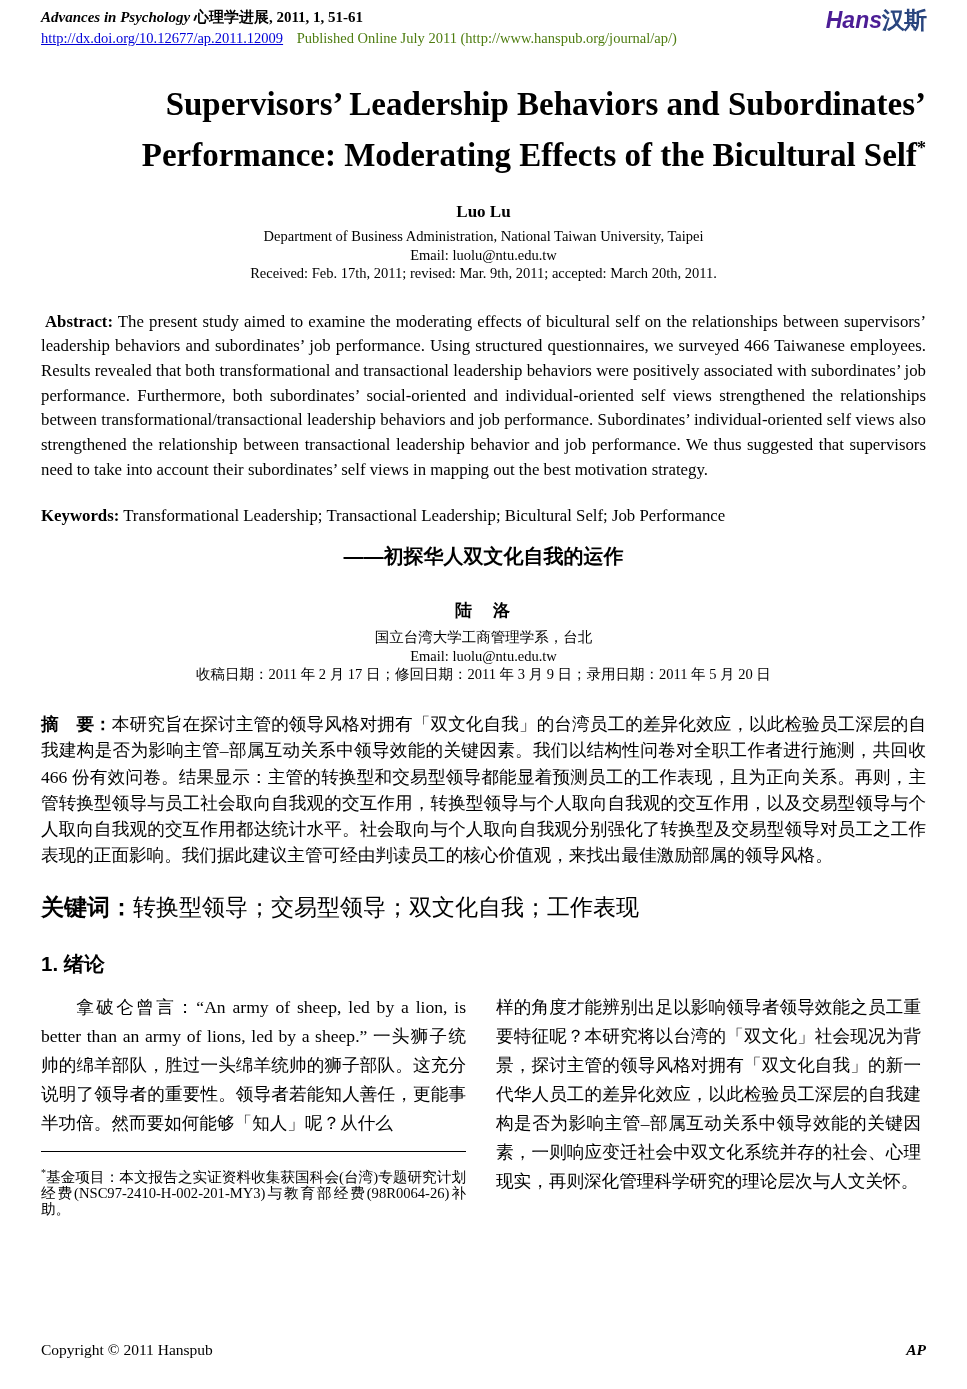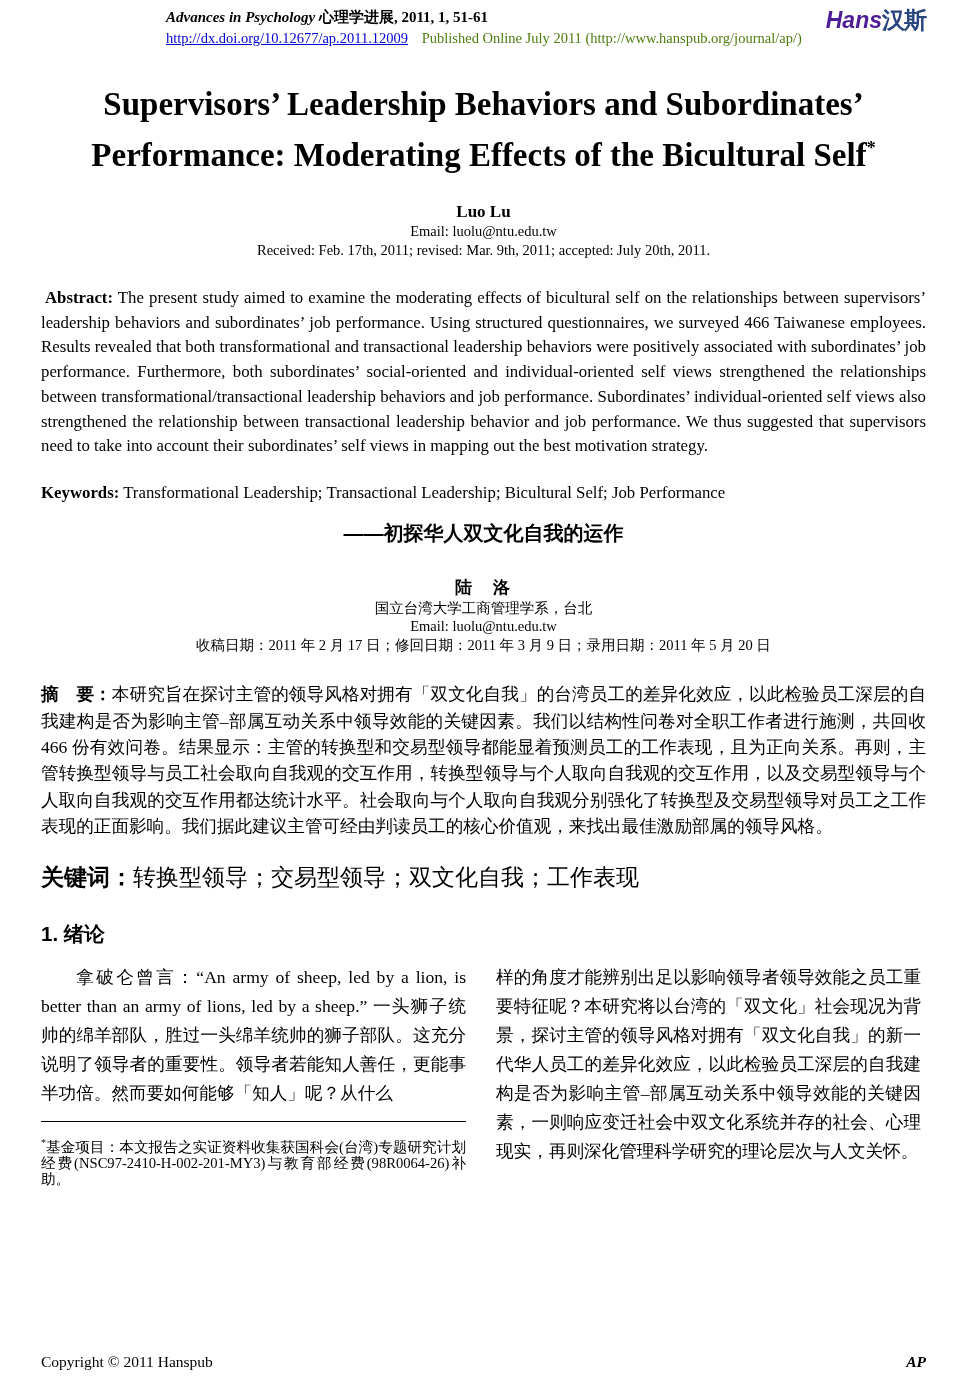--- a/index.html
+++ b/index.html
@@ -9,34 +9,34 @@
     width: 967px;
     height: 1389px;
     margin: 0 auto;
     background: #ffffff;
     color: #000000;
     font-family: "Liberation Serif", "DejaVu Serif", serif;
     padding: 8px 41px 12px 41px;
     overflow: hidden;
   }
   
-  .hdr { display: flex; justify-content: flex-end; align-items: flex-start; gap: 24px; }
+  .hdr { display: flex; justify-content: space-between; align-items: flex-start; gap: 24px; }
   .hdr-left { font-size: 15px; line-height: 19px; }
   .hdr-line1 { font-weight: bold; }
   .hdr-journal { font-style: italic; font-weight: bold; }
   .hdr-line2 { font-size: 14.5px; margin-top: 2px; }
   .doi-link { color: #0000d8; text-decoration: underline; cursor: pointer; }
   .published { color: #4d7c0f; margin-left: 10px; }
   .logo { font-family: "Liberation Sans", "DejaVu Sans", sans-serif; font-size: 23px; font-weight: bold; font-style: italic; white-space: nowrap; line-height: 24px; }
   .logo-en { color: #4c1d95; }
   .logo-cn { color: #29457e; font-style: normal; letter-spacing: -1px; }
   
   .title {
     margin-top: 34px;
-    text-align: center;
+    text-align: right;
     font-size: 33px;
     line-height: 44px;
     font-weight: bold;
   }
   .title sup { font-size: 18px; }
   .author-block { margin-top: 25px; text-align: center; }
   .author-name { font-size: 17px; font-weight: bold; }
   .author-line { font-size: 14.5px; line-height: 18.5px; }
   .author-line.first { margin-top: 5px; }
   
@@ -61,21 +61,21 @@
   .zh-subtitle {
     margin-top: 17px;
     text-align: center;
     font-size: 20px;
     font-weight: bold;
     font-family: "Liberation Sans", "DejaVu Sans", sans-serif;
   }
   .zh-author-block { margin-top: 29px; text-align: center; }
   .zh-author-name { font-size: 17px; font-weight: bold; letter-spacing: 2px; }
   .zh-author-line { font-size: 14.5px; line-height: 18.5px; }
-  .zh-author-line.first { margin-top: 0; }
+  .zh-author-line.first { margin-top: 6px; }
   
   .zh-abstract {
     margin-top: 27px;
     font-size: 17.6px;
     line-height: 26.3px;
     text-align: justify;
   }
   .zh-label { font-weight: bold; font-family: "Liberation Sans", "DejaVu Sans", sans-serif; }
   .zh-keywords { margin-top: 23px; font-size: 23px; }
   
@@ -93,21 +93,21 @@
     border-top: 1.5px solid #000;
     padding-top: 13px;
     font-size: 14.6px;
     line-height: 16px;
     text-align: justify;
   }
   .footnote sup { font-size: 10px; }
   
   .footer {
     position: absolute;
-    left: 41px; right: 41px; bottom: 18px;
+    left: 41px; right: 41px; bottom: 30px;
     display: flex;
     justify-content: space-between;
     align-items: baseline;
     font-size: 15.5px;
   }
   .journal-abbr { font-style: italic; font-weight: bold; }
 </style>
 </head>
 <body>
 
@@ -126,22 +126,23 @@
     </div>
     <div class="logo">
       <span class="logo-en">Hans</span><span class="logo-cn">汉斯</span>
     </div>
   </div>
 
   <h1 class="title"><span>Supervisors’ Leadership Behaviors and Subordinates’ Performance: Moderating Effects of the Bicultural Self</span><sup>*</sup></h1>
 
   <div class="author-block">
     <div class="author-name">Luo Lu</div>
+    <div class="author-line first">Department of Business Administration, National Taiwan University, Taipei</div>
     <div class="author-line">Email: luolu@ntu.edu.tw</div>
-    <div class="author-line">Received: Feb. 17th, 2011; revised: Mar. 9th, 2011; accepted: July 20th, 2011.</div>
+    <div class="author-line">Received: Feb. 17th, 2011; revised: Mar. 9th, 2011; accepted: March 20th, 2011.</div>
   </div>
 
   <p class="abstract"><b>Abstract:</b><span> The present study aimed to examine the moderating effects of bicultural self on the relationships between supervisors’ leadership behaviors and subordinates’ job performance. Using structured questionnaires, we surveyed 466 Taiwanese employees. Results revealed that both transformational and transactional leadership behaviors were positively associated with subordinates’ job performance. Furthermore, both subordinates’ social-oriented and individual-oriented self views strengthened the relationships between transformational/transactional leadership behaviors and job performance. Subordinates’ individual-oriented self views also strengthened the relationship between transactional leadership behavior and job performance. We thus suggested that supervisors need to take into account their subordinates’ self views in mapping out the best motivation strategy.</span></p>
 
   <p class="keywords"><b>Keywords:</b><span> Transformational Leadership; Transactional Leadership; Bicultural Self; Job Performance</span></p>
 
   <div class="zh-subtitle">——初探华人双文化自我的运作</div>
 
   <div class="zh-author-block">
     <div class="zh-author-name">陆　洛</div>

